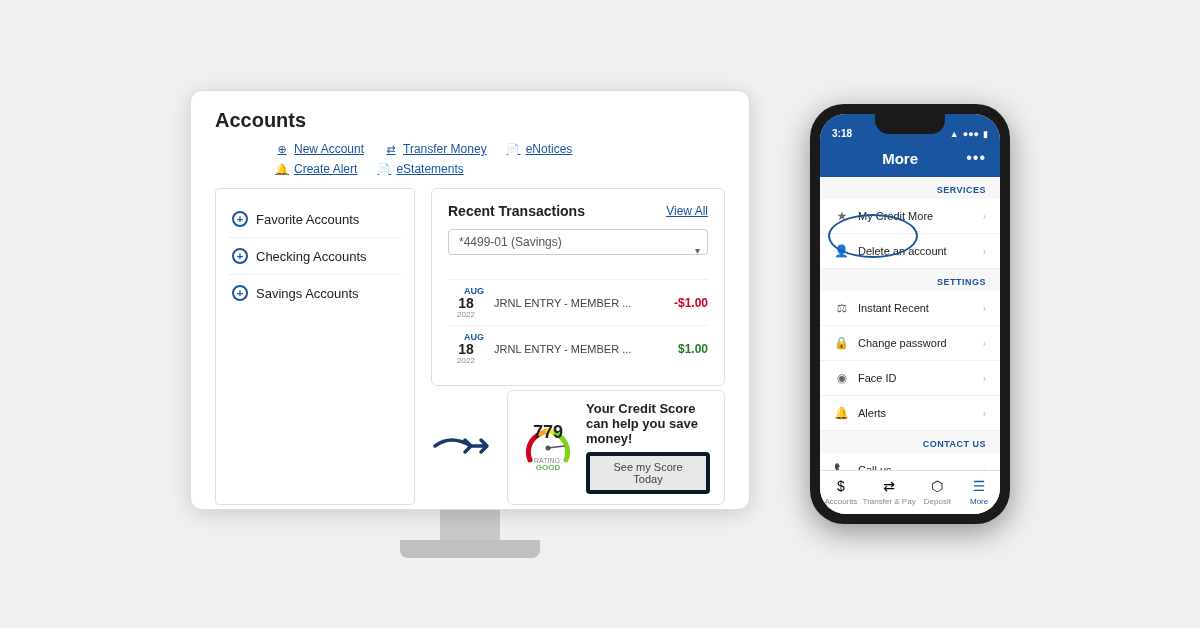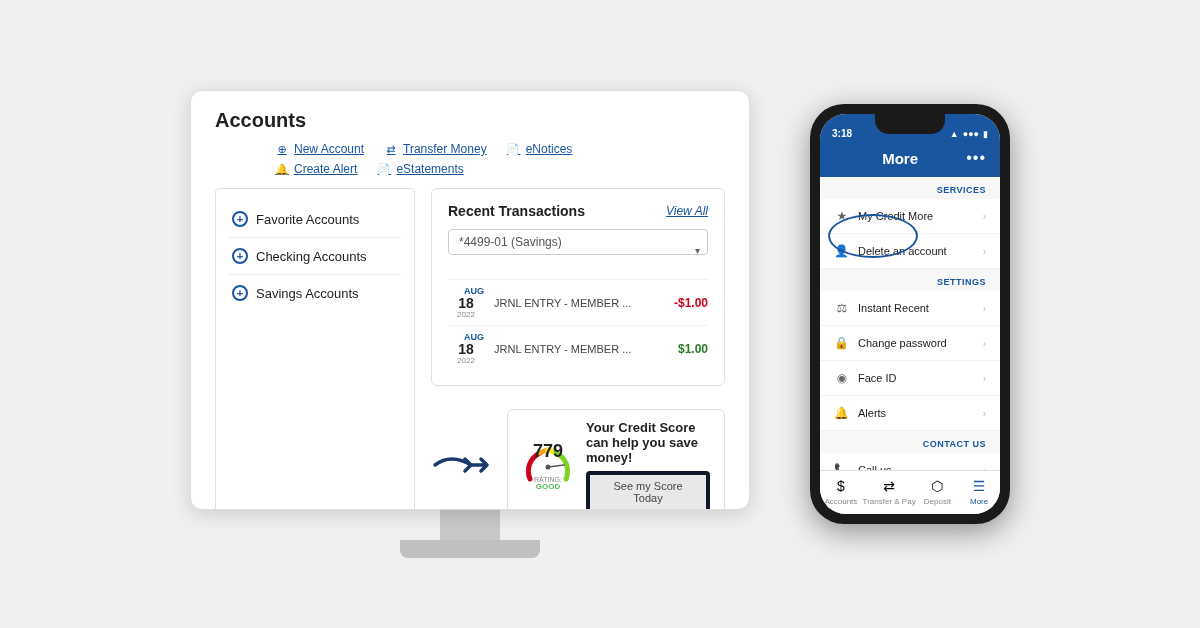--- a/index.html
+++ b/index.html
@@ -130,21 +130,21 @@
       height: 1px;
       background: #eee;
       margin: 0 12px;
     }
 
     
     .right-area {
       flex: 1;
       display: flex;
       flex-direction: column;
-      gap: 23px;
+      gap: 4px;
     }
 
     
     .transactions-card {
       background: #fff;
       border: 1px solid #e0e0e0;
       border-radius: 6px;
       padding: 14px 16px;
     }
     .card-header {
@@ -156,21 +156,20 @@
     .card-title {
       font-size: 14px;
       font-weight: 600;
       color: #222;
     }
     .view-all-link {
       color: #1a56a0;
       font-size: 12px;
       text-decoration: underline;
       cursor: pointer;
-      font-style: italic;
     }
     .account-select {
       width: 100%;
       padding: 5px 10px;
       border: 1px solid #ccc;
       border-radius: 4px;
       font-size: 12px;
       color: #555;
       background: #fff;
       margin-bottom: 16px;

